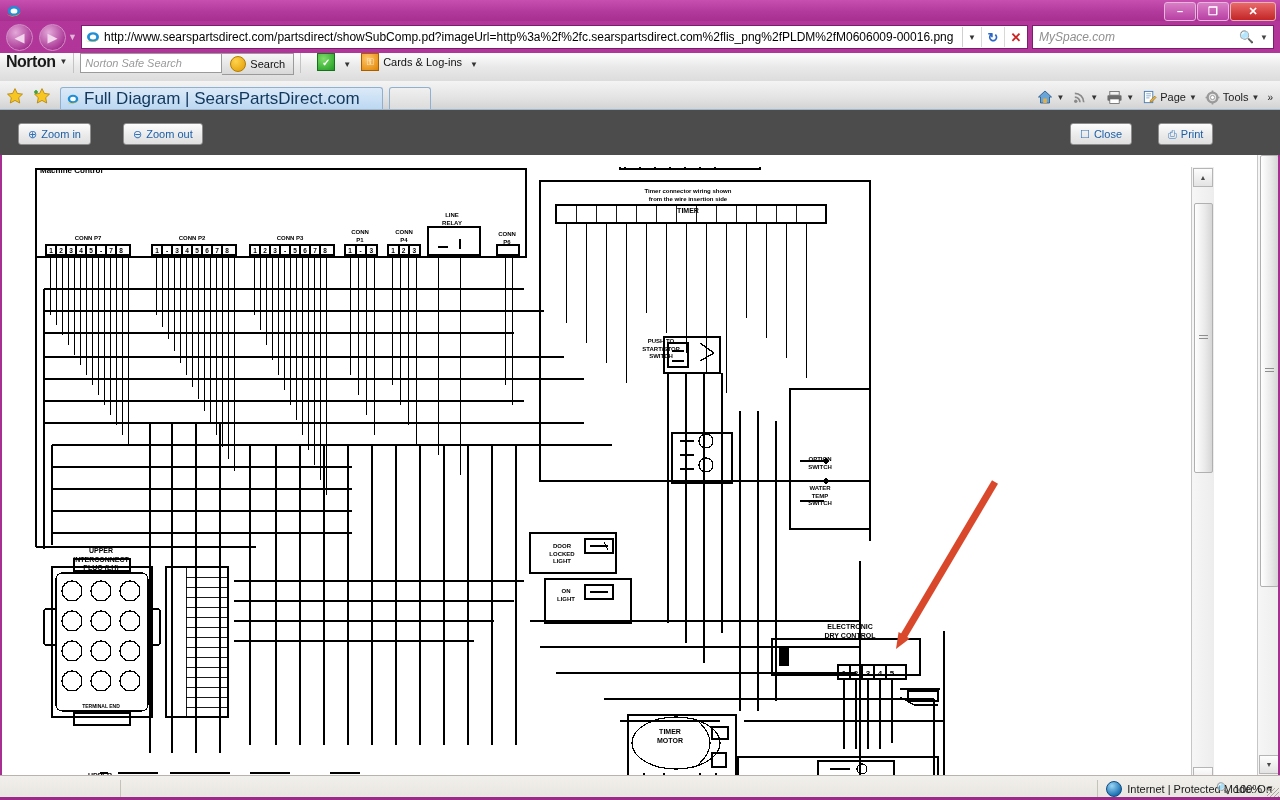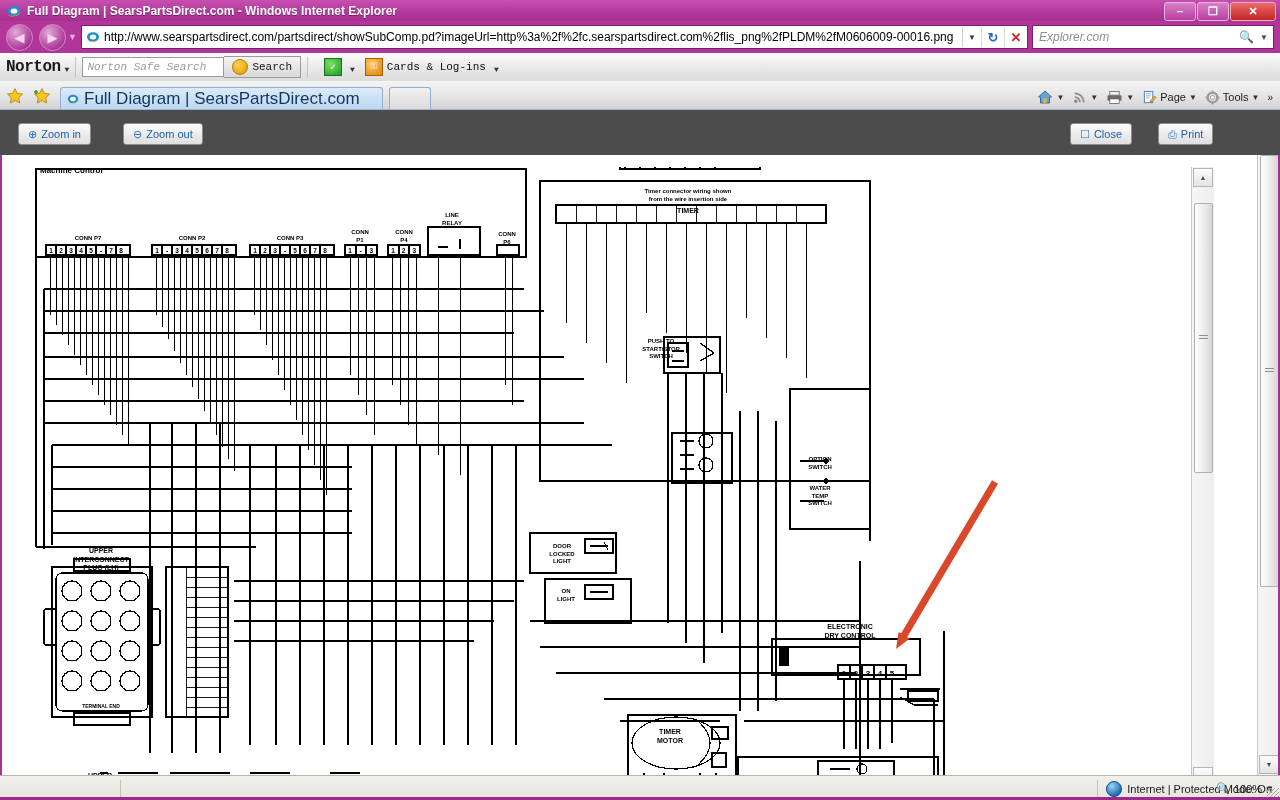--- a/index.html
+++ b/index.html
@@ -45,21 +45,21 @@
   .url-stop{color:#cc2222;}
   .searchwrap{width:240px;height:22px;margin:0 6px 0 4px;background:#fff;border:1px solid #7a1d6c;
               display:flex;align-items:center;}
   .searchwrap .ph{flex:1;color:#8f8f8f;font-style:italic;font-size:12px;padding-left:6px;}
   .mag{color:#7a3bb0;font-size:12px;padding-right:4px;}
   .searchwrap .dd{color:#444;font-size:8px;padding:0 5px 0 2px;}
 
   
   .nortonbar{position:absolute;left:0;top:53px;width:1280px;height:28px;
              background:linear-gradient(180deg,#fefefe 0%,#e9e9e9 50%,#dcdcdc 100%);
-             border-bottom:1px solid #b9b9b9;display:flex;align-items:center;font-family:Liberation Mono, monospace;}
+             border-bottom:1px solid #b9b9b9;display:flex;align-items:flex-start;}
   .norton-logo{font-size:16px;font-weight:bold;color:#1a1a1a;margin-left:6px;letter-spacing:-0.5px;}
   .tiny-dd{color:#333;font-size:8px;margin:4px 0 0 4px;}
   .nsep{width:1px;height:20px;background:#c3c3c3;margin:0 6px;}
   .nsearch{width:140px;height:18px;background:#fff;border:1px solid #9a9a9a;
            display:flex;align-items:center;}
   .nsearch span{color:#9a9a9a;font-style:italic;font-size:11px;padding-left:4px;}
   .nsearchbtn{height:20px;padding:0 8px;display:flex;align-items:center;gap:4px;
               background:linear-gradient(180deg,#f6f6f6,#d8d8d8);border:1px solid #9a9a9a;
               border-left:none;font-size:11px;color:#111;}
   .circ{width:14px;height:14px;border-radius:50%;display:inline-block;flex:none;}
@@ -142,21 +142,20 @@
 <body>
 
 <div class="app">
 
   <div class="titlebar">
     <svg class="tb-icon" viewBox="0 0 16 16">
       <ellipse cx="8" cy="8" rx="6.2" ry="5" fill="#1e8fd6"></ellipse>
       <ellipse cx="8" cy="8" rx="3.4" ry="2.6" fill="#fff"></ellipse>
       <path d="M1 11 C4 14.5 13 13 15 8.5 C13.5 13.6 3.5 15.3 1 11 Z" fill="#f2c200"></path>
     </svg>
-    <div class="tb-title">Full Diagram | SearsPartsDirect.com - Windows Internet Explorer</div>
     <div class="winbtns">
       <div class="winbtn">
         <span>–</span>
       </div>
       <div class="winbtn">
         <span>❐</span>
       </div>
       <div class="winbtn close">
         <span>✕</span>
       </div>
@@ -178,21 +177,21 @@
         <ellipse cx="8" cy="8" rx="3.2" ry="2.5" fill="#fff"></ellipse>
         <path d="M1 11 C4 14 13 12.8 15 8.6 C13.5 13.2 3.5 14.8 1 11 Z" fill="#f2c200"></path>
       </svg>
       <div class="url-text">http://www.searspartsdirect.com/partsdirect/showSubComp.pd?imageUrl=http%3a%2f%2fc.searspartsdirect.com%2flis_png%2fPLDM%2fM0606009-00016.png</div>
       <div class="url-drop">▼</div>
       <div class="url-btn url-refresh">↻</div>
       <div class="url-btn url-stop">✕</div>
     </div>
 
     <div class="searchwrap">
-      <div class="ph">Explorer.com</div>
+      <div class="ph">MySpace.com</div>
       <div class="mag">🔍</div>
       <div class="dd">▼</div>
     </div>
   </div>
 
   <div class="nortonbar">
     <div class="norton-logo">Norton</div>
     <div class="tiny-dd">▼</div>
     <div class="nsep"></div>
 

